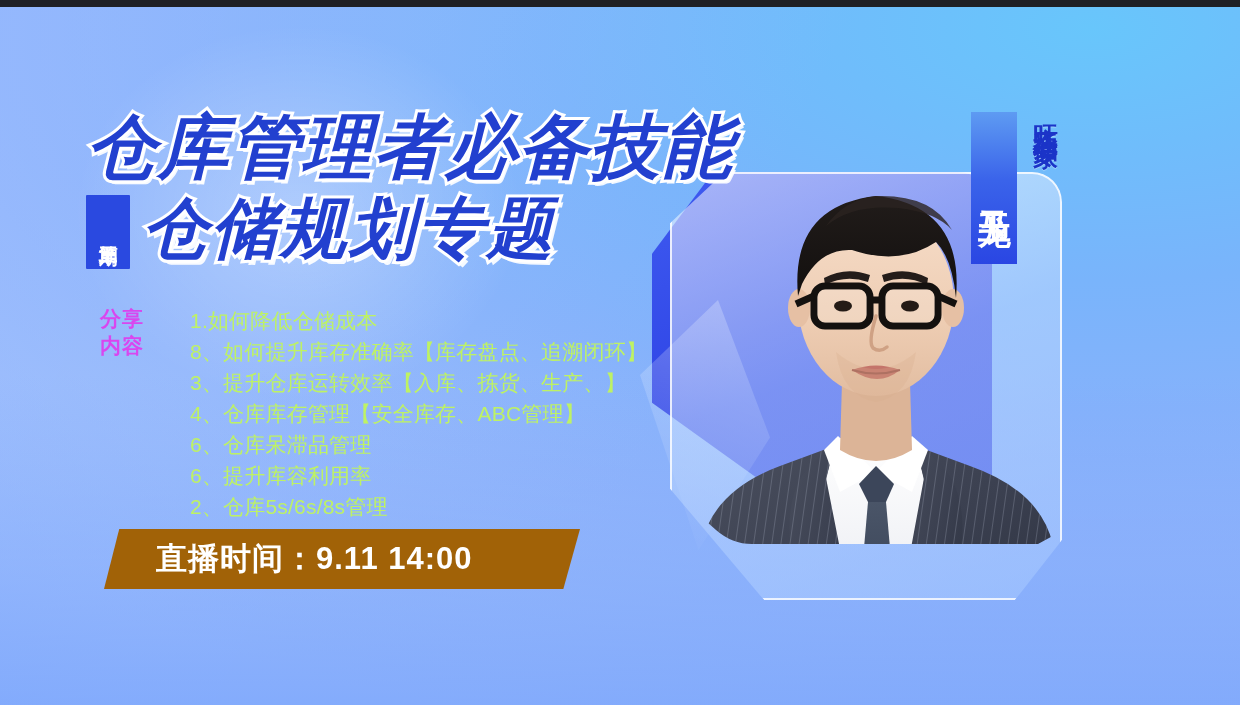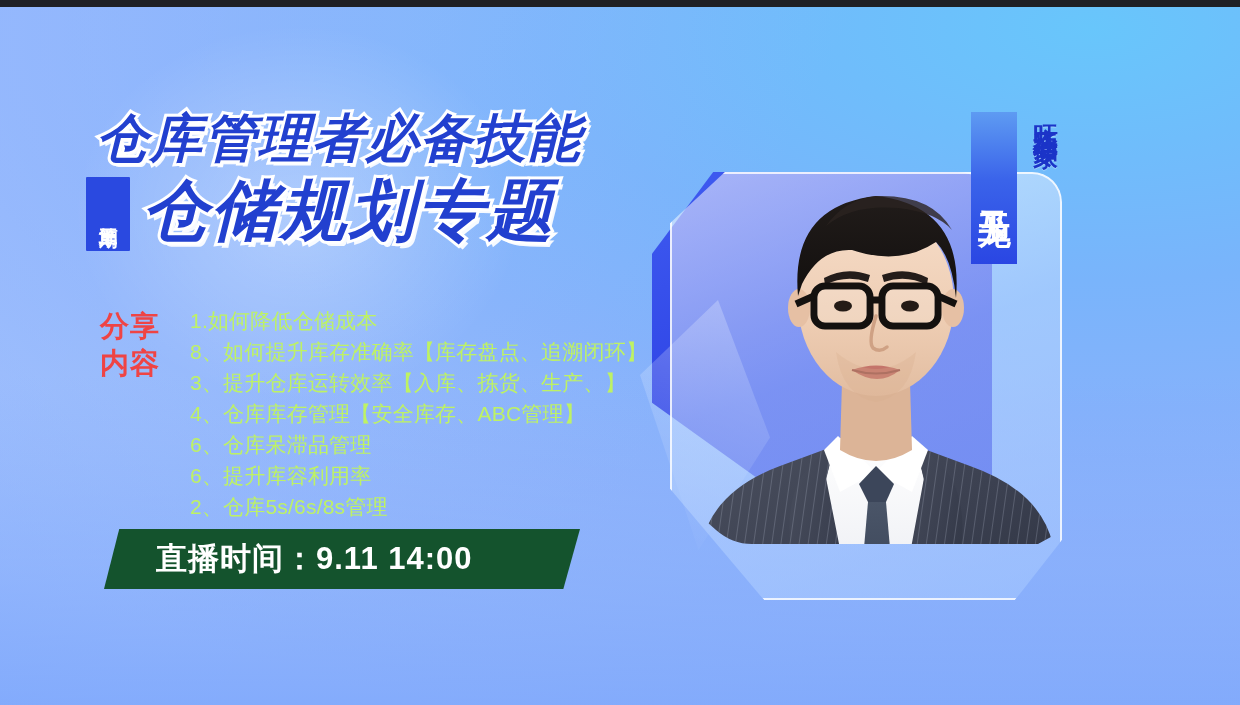--- a/index.html
+++ b/index.html
@@ -116,33 +116,32 @@
   .person svg { display: block; width: 100%; height: 100%; }
 
   
   .title-block {
     position: absolute;
     left: 86px;
     top: 112px;
     z-index: 12;
   }
   .title-line1 {
-    font-size: 52px;
+    font-size: 70px;
     font-weight: 900;
     font-style: italic;
     letter-spacing: 2px;
     color: #2240cf;
     line-height: 1.02;
     -webkit-text-stroke: 6px #ffffff;
     paint-order: stroke fill;
     text-shadow:
       0 0 1px #fff,
       3px 4px 0 rgba(255,255,255,0.9);
     white-space: nowrap;
-    margin-left: 10px;
   }
   .title-row2 {
     display: flex;
     align-items: flex-start;
     gap: 12px;
     margin-top: 12px;
   }
   .issue-badge {
     width: 44px;
     height: 74px;
@@ -177,28 +176,29 @@
   
   .share-block {
     position: absolute;
     left: 100px;
     top: 306px;
     display: flex;
     align-items: flex-start;
     z-index: 12;
   }
   .share-label {
-    font-size: 29px;
+    font-size: 21px;
     font-weight: 800;
-    color: #ef4444;
+    color: #d946ef;
     line-height: 1.28;
     letter-spacing: 1px;
     width: 74px;
     flex: 0 0 auto;
     padding-top: 2px;
+    font-family: Liberation Mono, monospace;
   }
   .share-list {
     margin: 0;
     padding: 0;
     list-style: none;
     margin-left: 16px;
   }
   .share-list li {
     font-size: 21px;
     color: #bef264;
@@ -208,21 +208,21 @@
   }
   .share-list li + li { margin-top: 2px; }
 
   
   .time-banner {
     position: absolute;
     left: 104px;
     top: 529px;
     width: 476px;
     height: 60px;
-    background: #14532d;
+    background: #a16207;
     clip-path: polygon(3.2% 0%, 100% 0%, 96.5% 100%, 0% 100%);
     display: flex;
     align-items: center;
     z-index: 12;
   }
   .time-text {
     color: #ffffff;
     font-size: 31px;
     font-weight: 700;
     letter-spacing: 1px;

